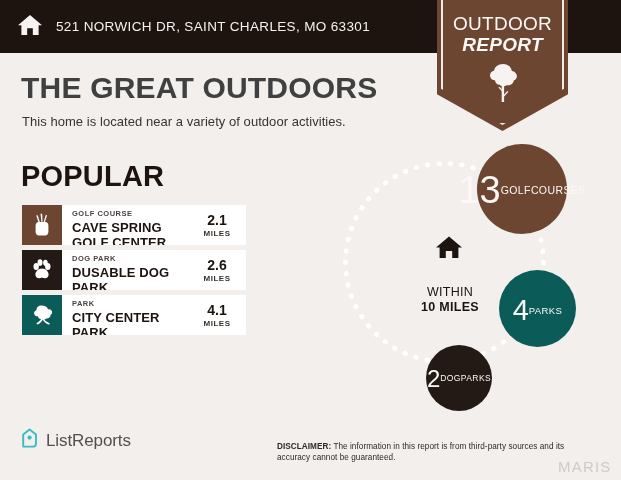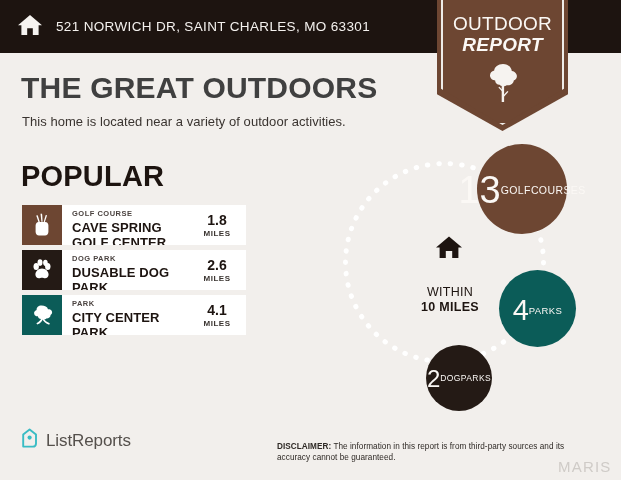--- a/index.html
+++ b/index.html
@@ -196,21 +196,21 @@
           <path d="M16 3 C16.6 2.8 17 3.2 16.9 3.8 L14.8 10.2 L13.7 9.8 L15.6 3.4 Z" fill="#ffffff"></path>
           <path d="M8.6 10 L15.2 10 C17.2 10 18.4 11.6 18.4 13.8 L18.4 20 C18.4 22 17 23.4 15 23.4
                    L9 23.4 C7 23.4 5.6 22 5.6 20 L5.6 13.8 C5.6 11.6 6.8 10 8.6 10 Z" fill="#ffffff"></path>
         </svg>
       </div>
       <div class="rowtext">
         <div class="cat">GOLF COURSE</div>
         <div class="name">CAVE SPRING GOLF CENTER</div>
       </div>
       <div class="dist">
-        <div class="num">1.8</div>
+        <div class="num">2.1</div>
         <div class="unit">MILES</div>
       </div>
     </div>
 
     <div class="row">
       <div class="tile dog">
         <svg width="24" height="24" viewBox="0 0 24 24">
           <ellipse cx="6.2" cy="8.4" rx="2.7" ry="3.5" fill="#ffffff"></ellipse>
           <ellipse cx="17.8" cy="8.4" rx="2.7" ry="3.5" fill="#ffffff"></ellipse>
           <ellipse cx="10" cy="4.6" rx="2.5" ry="3.3" fill="#ffffff"></ellipse>

